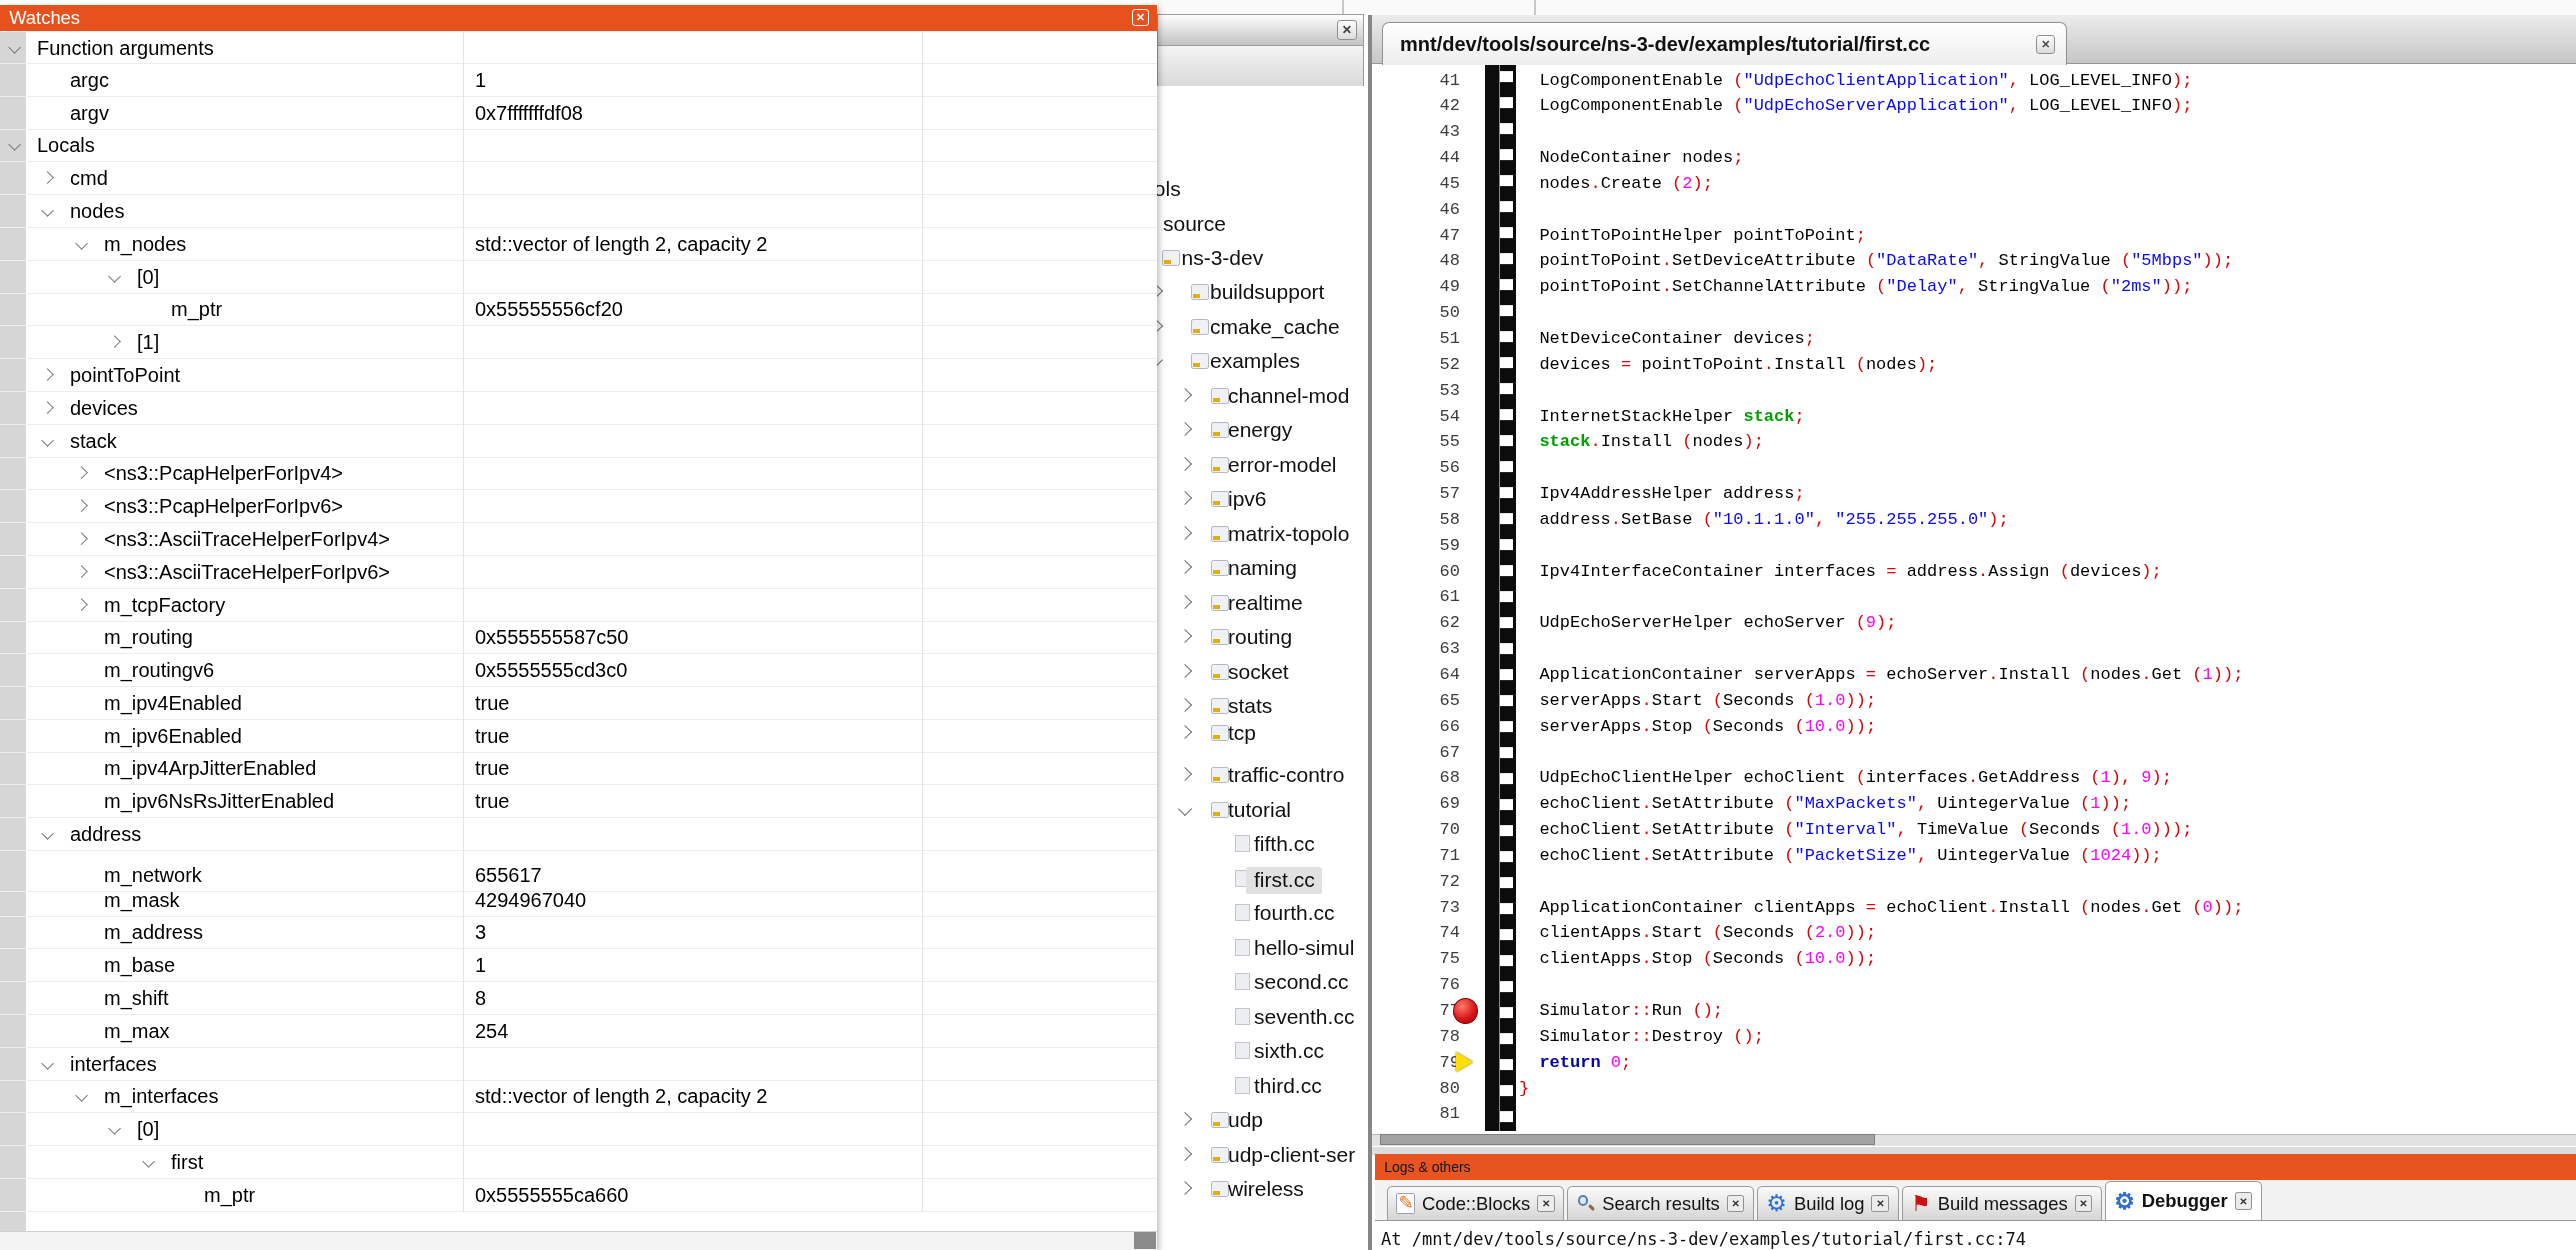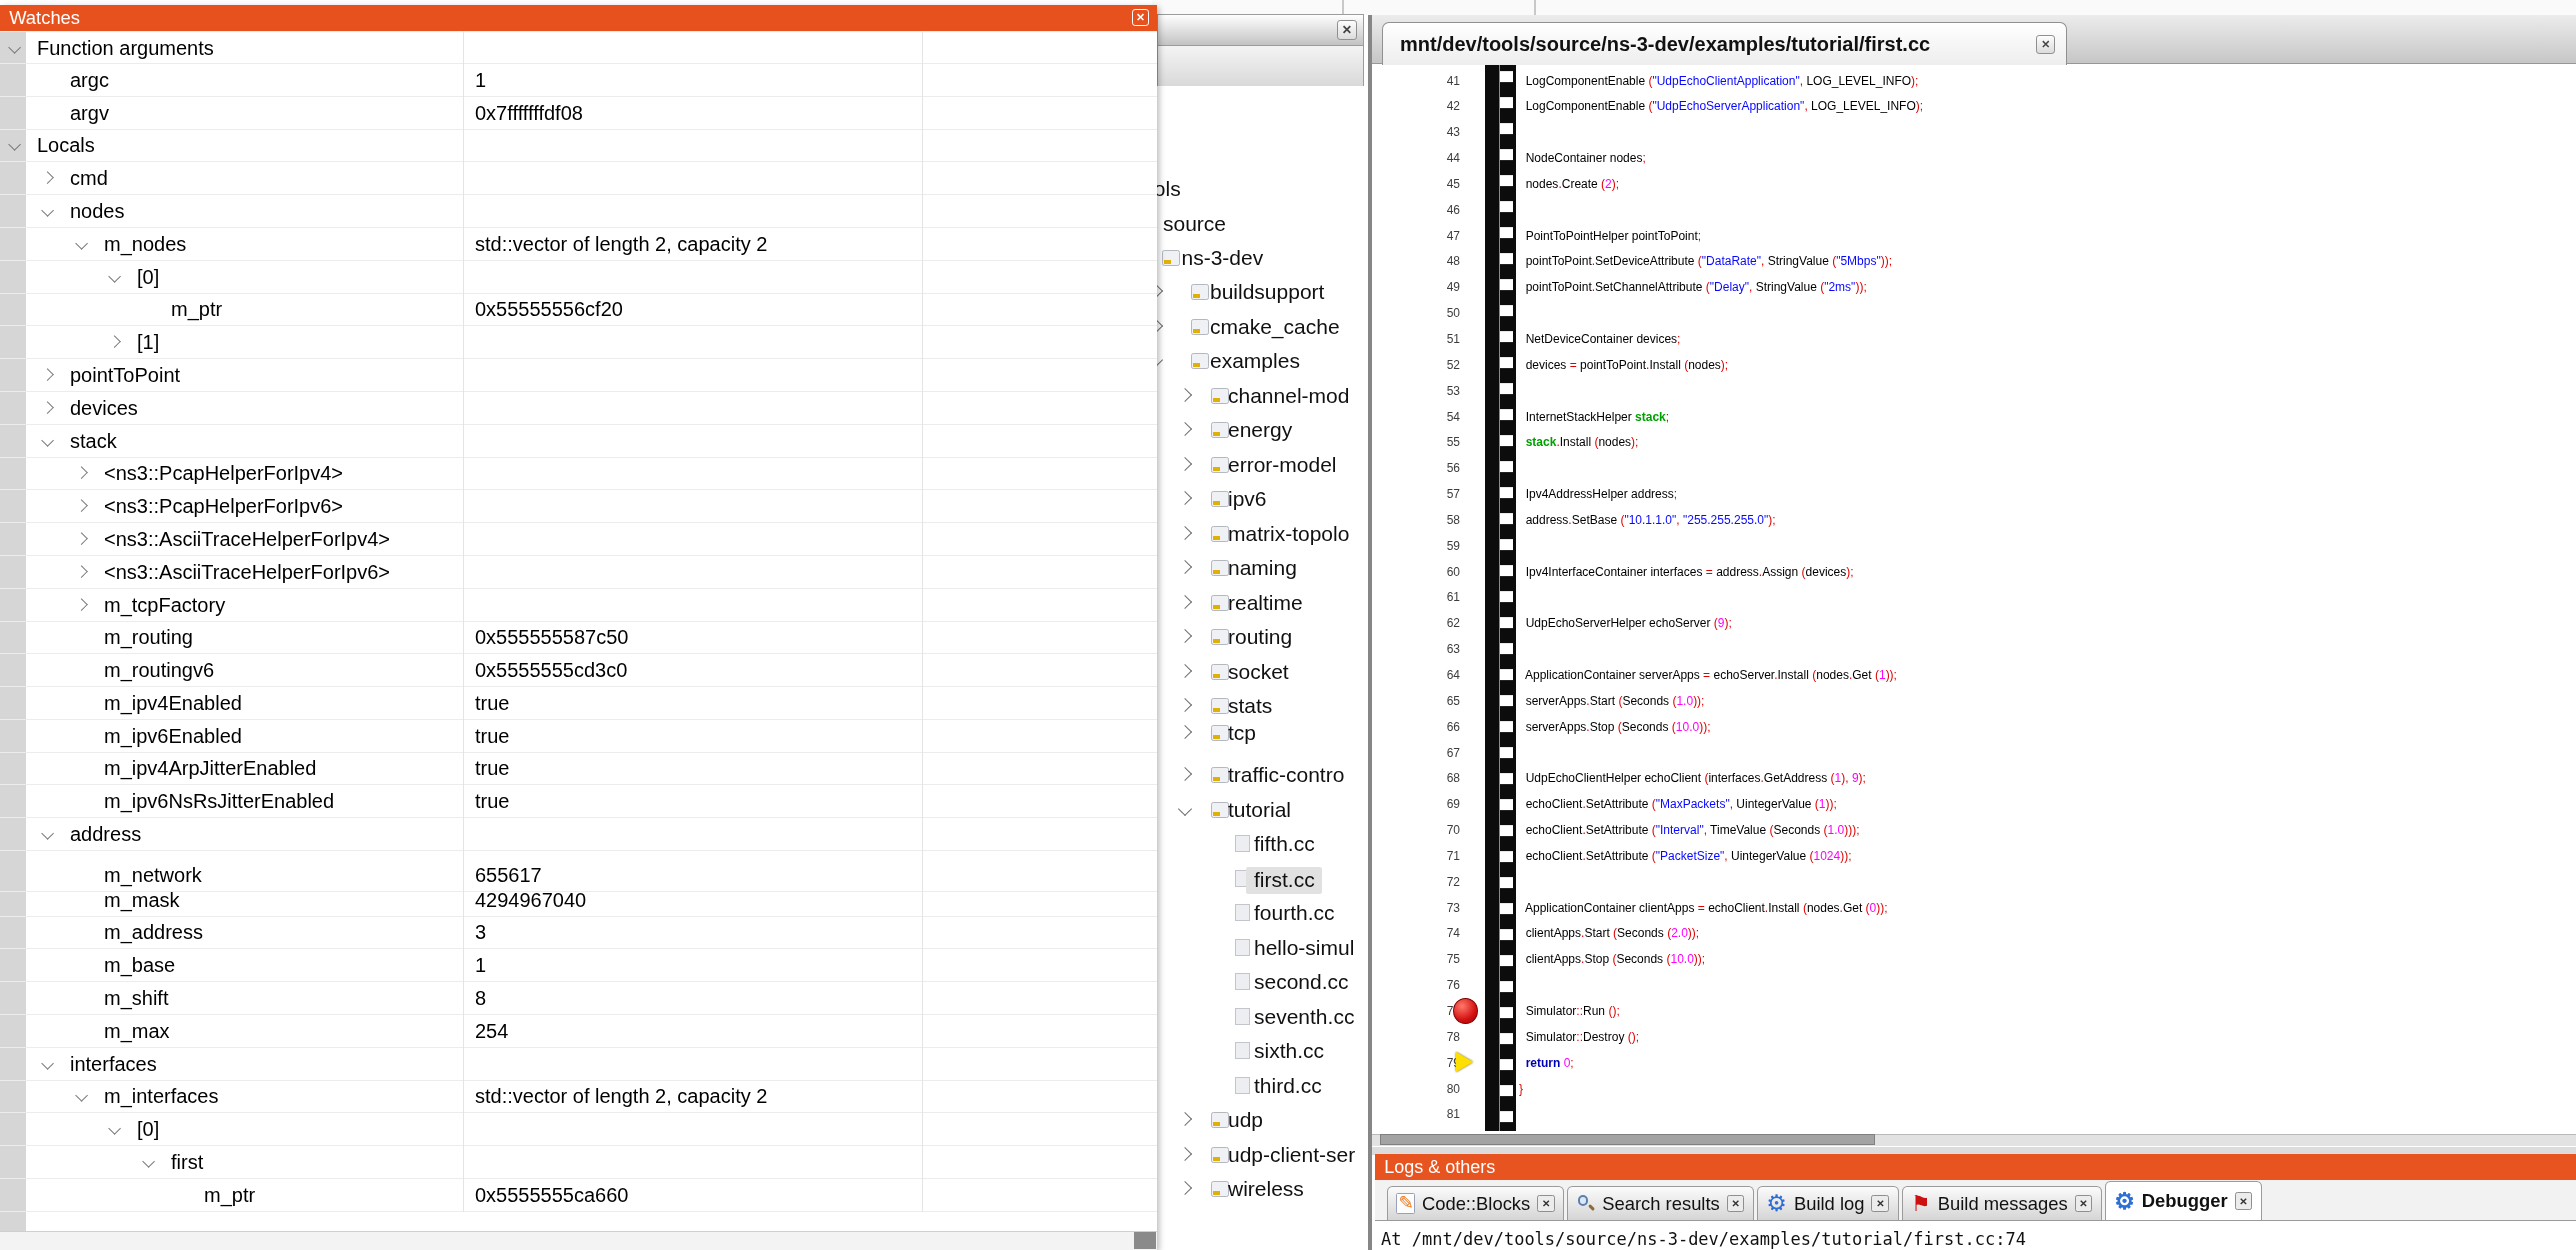--- a/index.html
+++ b/index.html
@@ -40,21 +40,21 @@
   #ed-topstrip { left:1152px; top:0; width:1424px; height:15.4px; background:#fafafa; }
   #ed-border { left:1368px; top:15.4px; width:3.8px; height:1235px; background:#868686; }
   #ed-tabstrip { left:1372px; top:15.4px; width:1204px; height:49px;
     background:linear-gradient(#ececec,#c6c6c6); border-bottom:0.8px solid #979797; }
   #ed-tab { left:1382px; top:21.5px; width:685px; height:44px;
     background:linear-gradient(#ffffff,#ededed); border:0.8px solid #909090; border-bottom:none;
     border-radius:7px 7px 0 0; display:flex; align-items:center; padding:0 10.8px 0 17px; }
   #ed-tab .t { font-size:20px; font-weight:bold; color:#111; white-space:nowrap; flex:1; }
   #ed-code-bg { left:1372px; top:65px; width:1204px; height:1069px; background:#fff; }
   .cline { position:absolute; left:1372px; width:1204px; height:26px;
-    font-family:Liberation Sans, sans-serif; font-size:12px; line-height:26px; white-space:pre; }
+    font-family:Liberation Mono, monospace; font-size:17px; line-height:26px; white-space:pre; }
   .cline .ln { position:absolute; left:0; width:88px; text-align:right; color:#3d3d3d; }
   .cline .cd { position:absolute; left:147px; }
   .tp { color:#000000; } .ts { color:#0808ff; } .tr { color:#dd0000; }
   .tn { color:#ff00ff; } .tk { color:#0000b4; font-weight:bold;margin-top:16px; } .tg { color:#00a000; font-weight:bold; }
   #bp-margin { left:1485px; top:65px; width:31px; height:1066px; background:#0c0c0c; }
   #bp-margin .pat { position:absolute; left:15.4px; top:0; width:13px; height:100%;
     background:repeating-linear-gradient(to bottom,#ffffff 0 10.8px,#0c0c0c 10.8px 26px);
     background-position:0 6.1px; }
   #bp-margin .sep { position:absolute; left:14px; top:0; width:0.8px; height:100%; background:#8a8a8a; }
   #breakpoint { width:24.6px; height:26px; border-radius:50%;
@@ -62,21 +62,21 @@
     border:0.8px solid #7d0000; }
   #exec-arrow { width:0; height:0; border-top:10.8px solid transparent; border-bottom:10.8px solid transparent;
     border-left:17.7px solid #ffdf00; filter:drop-shadow(0 0 1.2px #6b5c00); }
   #ed-hscroll { left:1372px; top:1134px; width:1204px; height:12.3px; background:#e2e2e2; border-top:0.8px solid #b9b9b9; }
   #ed-hthumb { left:1380px; top:1134px; width:495px; height:10.8px; background:#a3a3a3; border:0.8px solid #808080; }
   #ed-botband { left:1372px; top:1147px; width:1204px; height:8.4px; background:#dcdcdc; }
 
   
   #logs-bar { left:1375px; top:1154px; width:1201px; height:26px; background:#e7541f;
     display:flex; align-items:center; padding-left:9.2px; }
-  #logs-bar span { color:#ffffff; font-size:18px; }
+  #logs-bar span { color:#0f172a; font-size:14px; }
   #logs-tabsrow { left:1375px; top:1180px; width:1201px; height:41px; background:#f2f2f2;
     border-bottom:1.5px solid #9a9a9a; display:flex; align-items:flex-end; padding-left:11.5px; }
   .ltab { display:inline-flex; align-items:center; gap:7px; height:34px; padding:0 8.4px;
     background:linear-gradient(#fbfbfb,#d5d5d5); border:0.8px solid #9b9b9b; border-bottom:none;
     border-radius:5.4px 5.4px 0 0; margin-right:3.1px; font-size:18.4px; color:#111; white-space:nowrap; }
   .ltab.active { height:39px; background:#ffffff; font-weight:bold; }
   .ltab .x { width:17.7px; height:17.7px; border:0.8px solid #8f8f8f; border-radius:2.3px; background:#ececec;
     color:#333; display:flex; align-items:center; justify-content:center; font-size:10px; font-weight:bold; }
   .icon-gear { color:#2e6fd6; font-size:23px; line-height:1; }
   .icon-flag { color:#cc1111; font-size:22px; line-height:1; }

